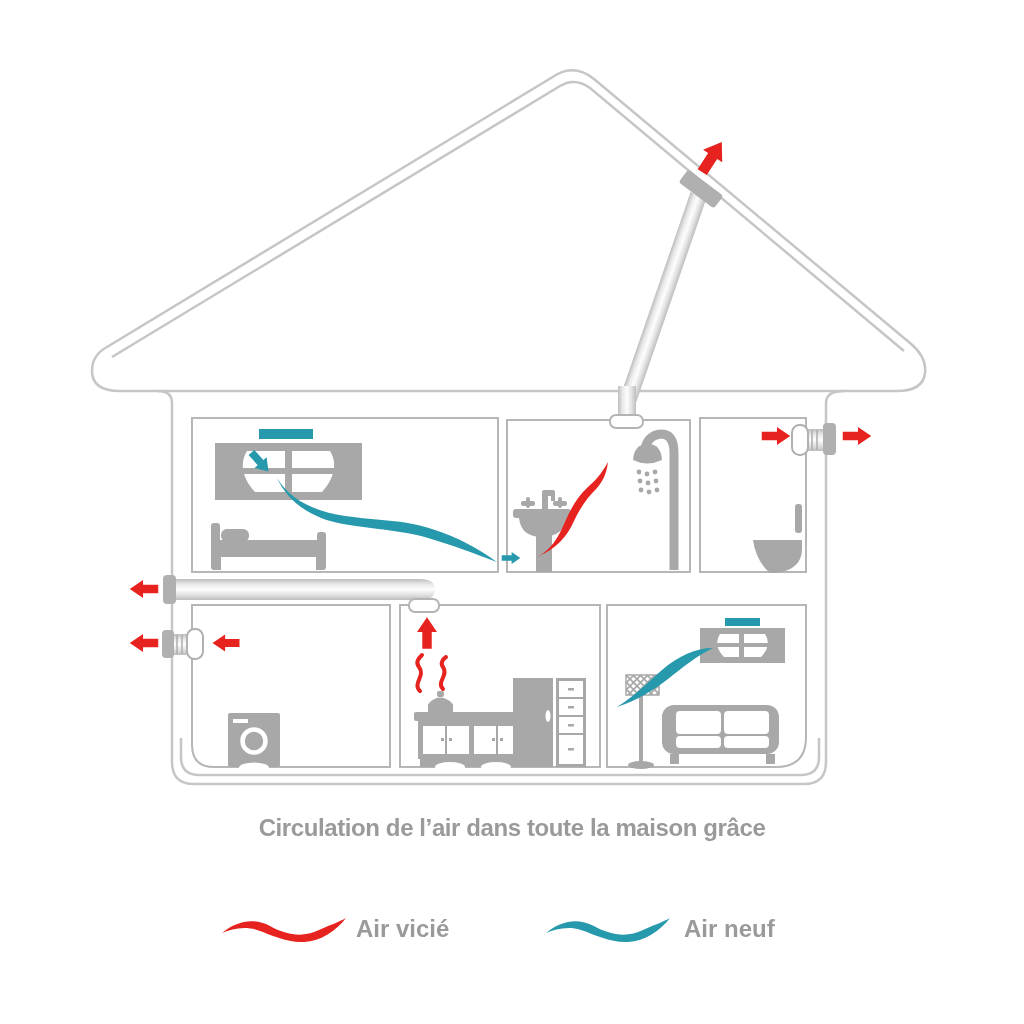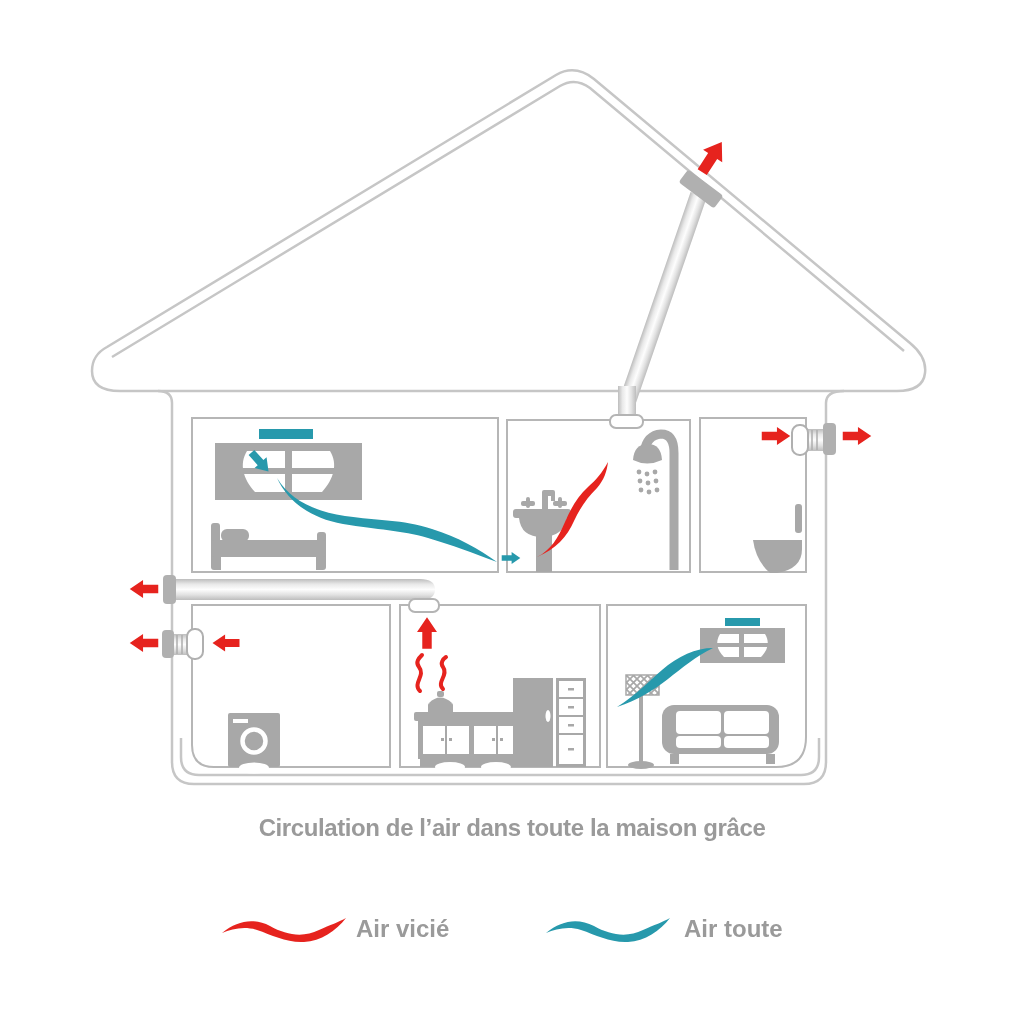--- a/index.html
+++ b/index.html
@@ -250,15 +250,15 @@
     </g>
 
     <path style="fill:var(--stale-air,#e6231e)" d="M 222 933 C 238 920 254 918 270 926 C 286 935 303 938 319 930 C 330 925 339 922 346 918 C 336 931 321 941 304 942 C 287 943 272 935 257 930 C 244 926 232 929 222 933 Z"></path>
     <path style="fill:var(--fresh-air,#2799ac)" d="M 546 933 C 562 920 578 918 594 926 C 610 935 627 938 643 930 C 654 925 663 922 670 918 C 660 931 645 941 628 942 C 611 943 596 935 581 930 C 568 926 556 929 546 933 Z"></path>
   </svg>
 
   <div class="caption">
     <div>Circulation de l’air dans toute la maison grâce</div>
   </div>
   <span class="legend-label stale">Air vicié</span>
-  <span class="legend-label fresh">Air toute</span>
+  <span class="legend-label fresh">Air neuf</span>
 
 </div>
 
 </body></html>

